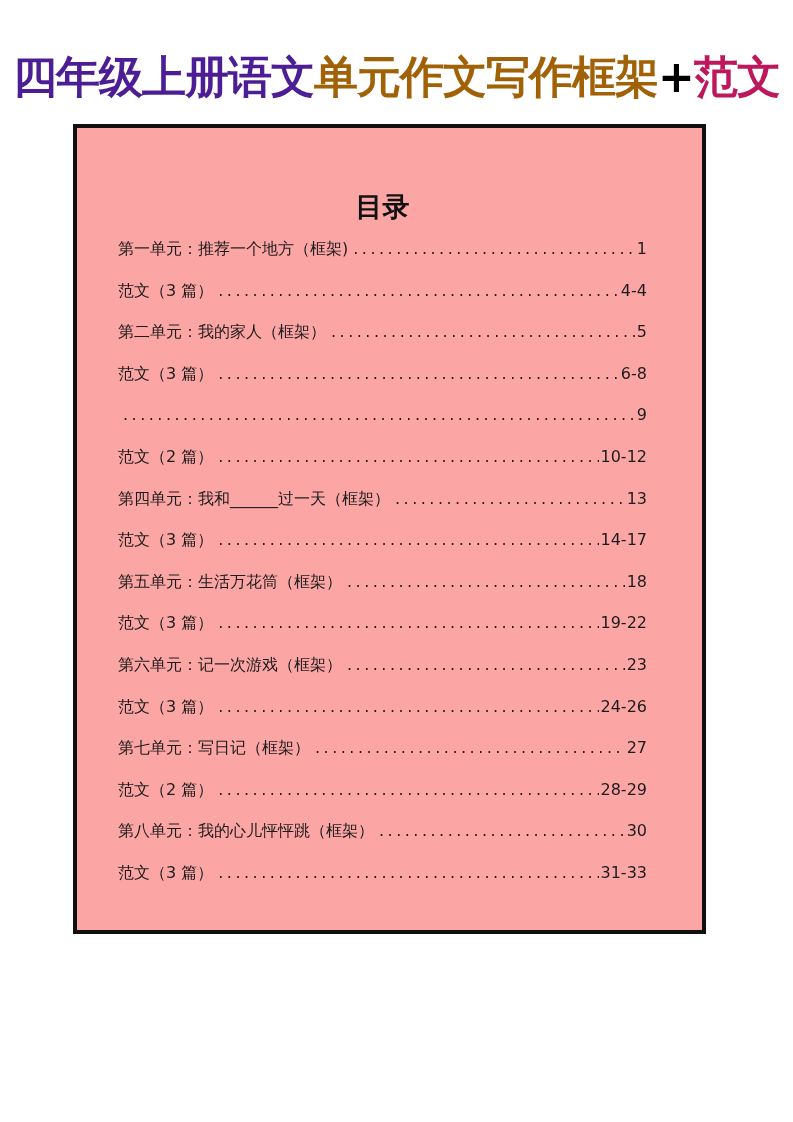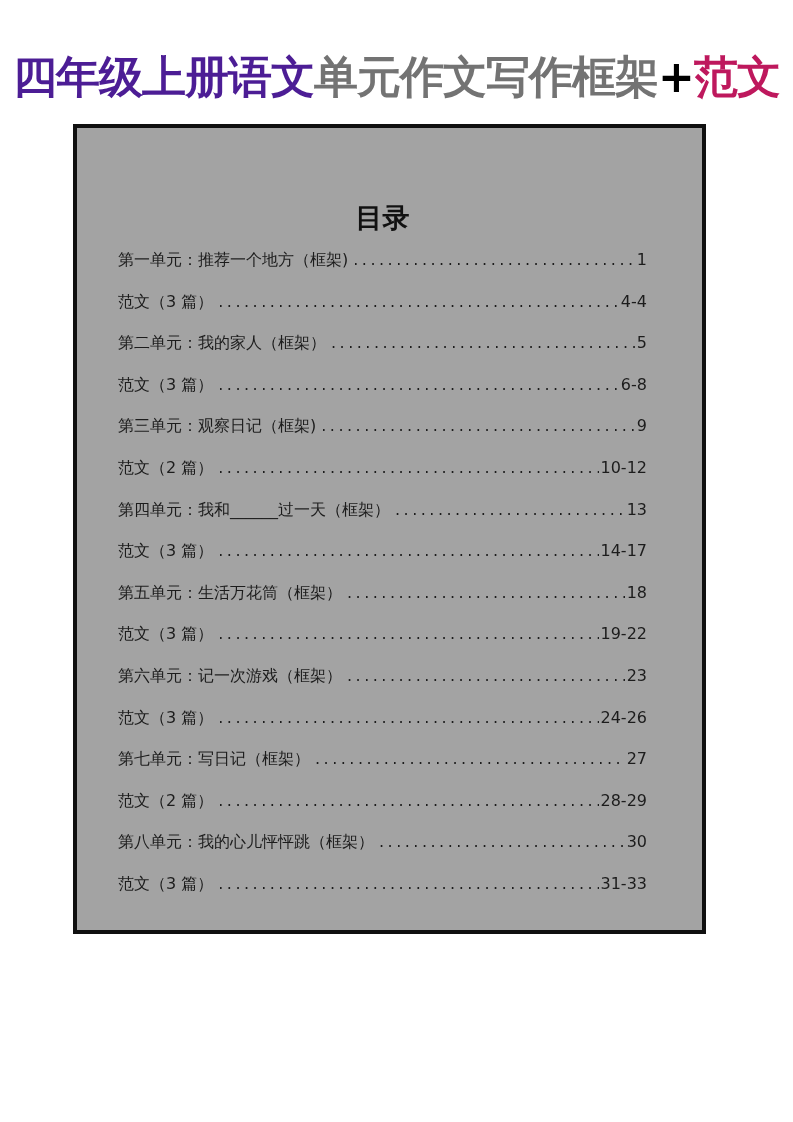--- a/index.html
+++ b/index.html
@@ -28,22 +28,22 @@
   }
   .doc-title .seg { display: inline; }
   .toc-box {
     position: absolute;
     left: 73px;
     top: 124px;
     width: 633px;
     height: 810px;
     box-sizing: border-box;
     border: 4px solid #101010;
-    padding: 17px 55px 0 41px;
-    background: #a3a3a3;
+    padding: 6px 55px 0 41px;
+    background: #fca5a5;
   }
   .toc-heading {
     margin-top: 57px;
     text-align: center;
     font-size: 27px;
     font-weight: bold;
     color: #111111;
     line-height: 31px;
   }
   .toc-list {
@@ -71,21 +71,21 @@
   }
   .toc-page {
     flex: 0 0 auto;
     text-align: right;
   }
 </style>
 </head>
 <body>
 
 <div class="doc-title">
-  <span class="seg" style="color: #4c1d95;">四年级上册语文</span><span class="seg" style="color: #737373;">单元作文写作框架</span><span class="seg" style="color: rgb(0, 0, 0);">+</span><span class="seg" style="color: #be185d;">范文</span>
+  <span class="seg" style="color: #4c1d95;">四年级上册语文</span><span class="seg" style="color: #a16207;">单元作文写作框架</span><span class="seg" style="color: rgb(0, 0, 0);">+</span><span class="seg" style="color: #be185d;">范文</span>
 </div>
 
 <div class="toc-box">
   <div class="toc-heading">目录</div>
   <div class="toc-list">
 
     <div class="toc-row">
       <span class="toc-label">第一单元：推荐一个地方（框架)</span>
       <span class="toc-dots">......................................................................................................................................................</span>
       <span class="toc-page">1</span>
@@ -99,21 +99,20 @@
       <span class="toc-label">第二单元：我的家人（框架）</span>
       <span class="toc-dots">......................................................................................................................................................</span>
       <span class="toc-page">5</span>
     </div>
     <div class="toc-row">
       <span class="toc-label">范文（3 篇）</span>
       <span class="toc-dots">......................................................................................................................................................</span>
       <span class="toc-page">6-8</span>
     </div>
     <div class="toc-row">
-      <span class="toc-label">第三单元：观察日记（框架)</span>
       <span class="toc-dots">......................................................................................................................................................</span>
       <span class="toc-page">9</span>
     </div>
     <div class="toc-row">
       <span class="toc-label">范文（2 篇）</span>
       <span class="toc-dots">......................................................................................................................................................</span>
       <span class="toc-page">10-12</span>
     </div>
     <div class="toc-row">
       <span class="toc-label">第四单元：我和______过一天（框架）</span>

